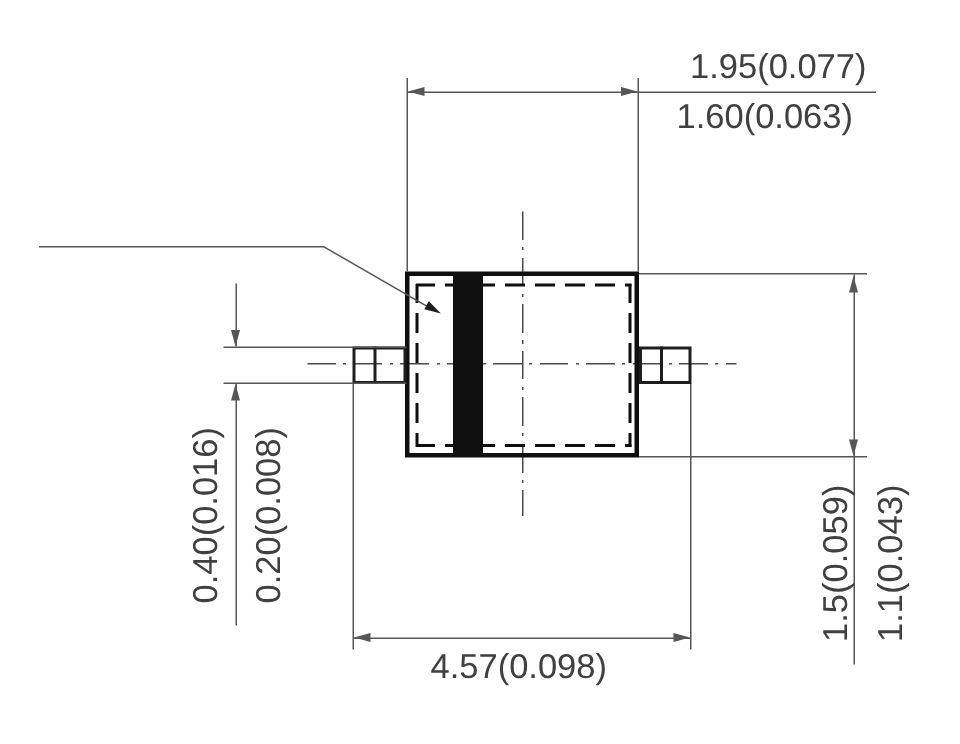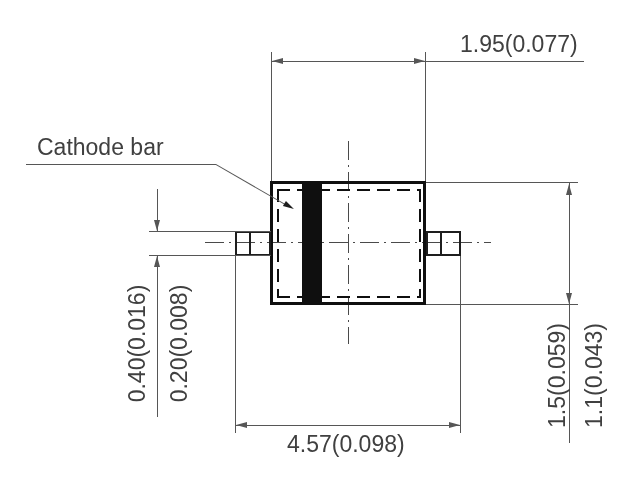--- a/index.html
+++ b/index.html
@@ -58,33 +58,33 @@
   <div class="dash-v" style="left:277px;top:189px;height:109px;"></div>
   <div class="dash-v" style="left:419px;top:189px;height:109px;"></div>
 
   <div id="cathode-band"></div>
 
   <div class="lead" style="left:235px;top:231px;width:36px;"></div>
   <div style="position:absolute;left:249px;top:231px;width:2px;height:25px;background:var(--ink2);"></div>
   <div class="lead" style="left:426px;top:231px;width:35px;"></div>
   <div style="position:absolute;left:440px;top:231px;width:2px;height:25px;background:var(--ink2);"></div>
 
-  <div class="dimtext" style="left:37px;top:136px;">Cathode bar</div>
   <div class="hl" style="left:26px;top:164px;width:190px;"></div>
   <div id="leader-diag">
     <div class="seg"></div>
     <div class="tip"></div>
   </div>
 
   <div class="vl" style="left:271px;top:52px;height:129px;"></div>
   <div class="vl" style="left:425px;top:52px;height:129px;"></div>
   <div class="hl" style="left:272px;top:61px;width:312px;"></div>
   <div class="arrow ar-left" style="left:272px;top:58px;"></div>
   <div class="arrow ar-right" style="left:414px;top:58px;"></div>
   <div class="dimtext" style="left:448px;top:33px;margin-left:12px;">1.95(0.077)</div>
+  <div class="dimtext" style="left:451px;top:66px;">1.60(0.063)</div>
 
   <div class="vl" style="left:157px;top:189px;height:42px;"></div>
   <div class="arrow ar-down" style="left:154px;top:220px;"></div>
   <div class="hl" style="left:149px;top:231px;width:122px;"></div>
   <div class="hl" style="left:149px;top:255px;width:122px;"></div>
   <div class="arrow ar-up" style="left:154px;top:256px;"></div>
   <div class="vl" style="left:157px;top:256px;height:161px;"></div>
   <div class="dimtext rlabel" style="left:-63px;top:332px;">0.40(0.016)</div>
   <div class="dimtext rlabel" style="left:-21px;top:332px;">0.20(0.008)</div>
 

